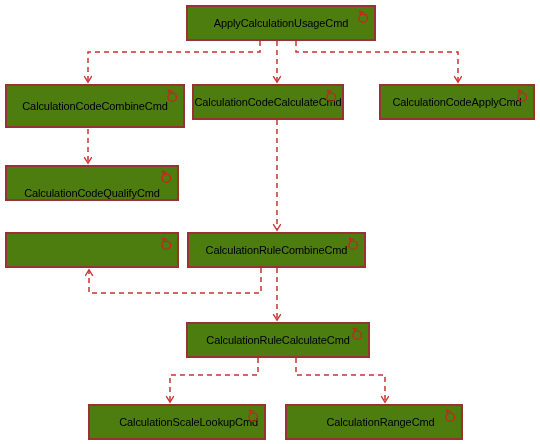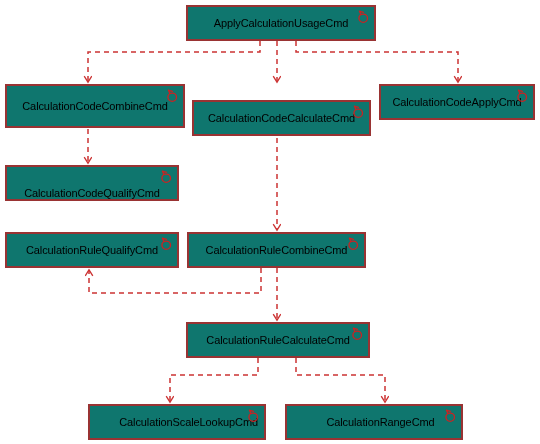--- a/index.html
+++ b/index.html
@@ -20,21 +20,21 @@
     position: absolute;
     left: 0;
     top: 0;
     width: 540px;
     height: 444px;
     pointer-events: none;
   }
   .node {
     position: absolute;
     box-sizing: border-box;
-    background: #0f766e;
+    background: #4d7c0f;
     border: 2px solid #993333;
     display: flex;
     align-items: center;
     justify-content: center;
     padding: 0 6px;
   }
   .node-label {
     font-family: "Liberation Sans", sans-serif;
     font-size: 11px;
     line-height: 12px;
@@ -84,21 +84,21 @@
   </div>
 
   <div class="node" style="left: 5px; top: 84px; width: 180px; height: 44px;">
     <span class="node-label">CalculationCodeCombineCmd</span>
     <svg class="cmd-icon" viewBox="0 0 14 14" xmlns="http://www.w3.org/2000/svg">
       <ellipse cx="7.2" cy="8.2" rx="4.3" ry="4.1" fill="none" stroke="#cc2222" stroke-width="1.3"></ellipse>
       <path d="M 5.0 4.6 L 3.4 1.2 L 7.4 2.4" fill="none" stroke="#cc2222" stroke-width="1.3" stroke-linecap="round" stroke-linejoin="round"></path>
     </svg>
   </div>
 
-  <div class="node" style="left: 192px; top: 100px; width: 179px; height: 36px;">
+  <div class="node" style="left: 192px; top: 84px; width: 152px; height: 36px;">
     <span class="node-label">CalculationCodeCalculateCmd</span>
     <svg class="cmd-icon" viewBox="0 0 14 14" xmlns="http://www.w3.org/2000/svg">
       <ellipse cx="7.2" cy="8.2" rx="4.3" ry="4.1" fill="none" stroke="#cc2222" stroke-width="1.3"></ellipse>
       <path d="M 5.0 4.6 L 3.4 1.2 L 7.4 2.4" fill="none" stroke="#cc2222" stroke-width="1.3" stroke-linecap="round" stroke-linejoin="round"></path>
     </svg>
   </div>
 
   <div class="node" style="left: 379px; top: 84px; width: 156px; height: 36px;">
     <span class="node-label">CalculationCodeApplyCmd</span>
     <svg class="cmd-icon" viewBox="0 0 14 14" xmlns="http://www.w3.org/2000/svg">
@@ -109,21 +109,20 @@
 
   <div class="node" style="left: 5px; top: 165px; width: 174px; height: 36px; align-items: flex-end;">
     <span class="node-label">CalculationCodeQualifyCmd</span>
     <svg class="cmd-icon" viewBox="0 0 14 14" xmlns="http://www.w3.org/2000/svg">
       <ellipse cx="7.2" cy="8.2" rx="4.3" ry="4.1" fill="none" stroke="#cc2222" stroke-width="1.3"></ellipse>
       <path d="M 5.0 4.6 L 3.4 1.2 L 7.4 2.4" fill="none" stroke="#cc2222" stroke-width="1.3" stroke-linecap="round" stroke-linejoin="round"></path>
     </svg>
   </div>
 
   <div class="node" style="left: 5px; top: 232px; width: 174px; height: 36px;">
-    <span class="node-label">CalculationRuleQualifyCmd</span>
     <svg class="cmd-icon" viewBox="0 0 14 14" xmlns="http://www.w3.org/2000/svg">
       <ellipse cx="7.2" cy="8.2" rx="4.3" ry="4.1" fill="none" stroke="#cc2222" stroke-width="1.3"></ellipse>
       <path d="M 5.0 4.6 L 3.4 1.2 L 7.4 2.4" fill="none" stroke="#cc2222" stroke-width="1.3" stroke-linecap="round" stroke-linejoin="round"></path>
     </svg>
   </div>
 
   <div class="node" style="left: 187px; top: 232px; width: 179px; height: 36px;">
     <span class="node-label">CalculationRuleCombineCmd</span>
     <svg class="cmd-icon" viewBox="0 0 14 14" xmlns="http://www.w3.org/2000/svg">
       <ellipse cx="7.2" cy="8.2" rx="4.3" ry="4.1" fill="none" stroke="#cc2222" stroke-width="1.3"></ellipse>

